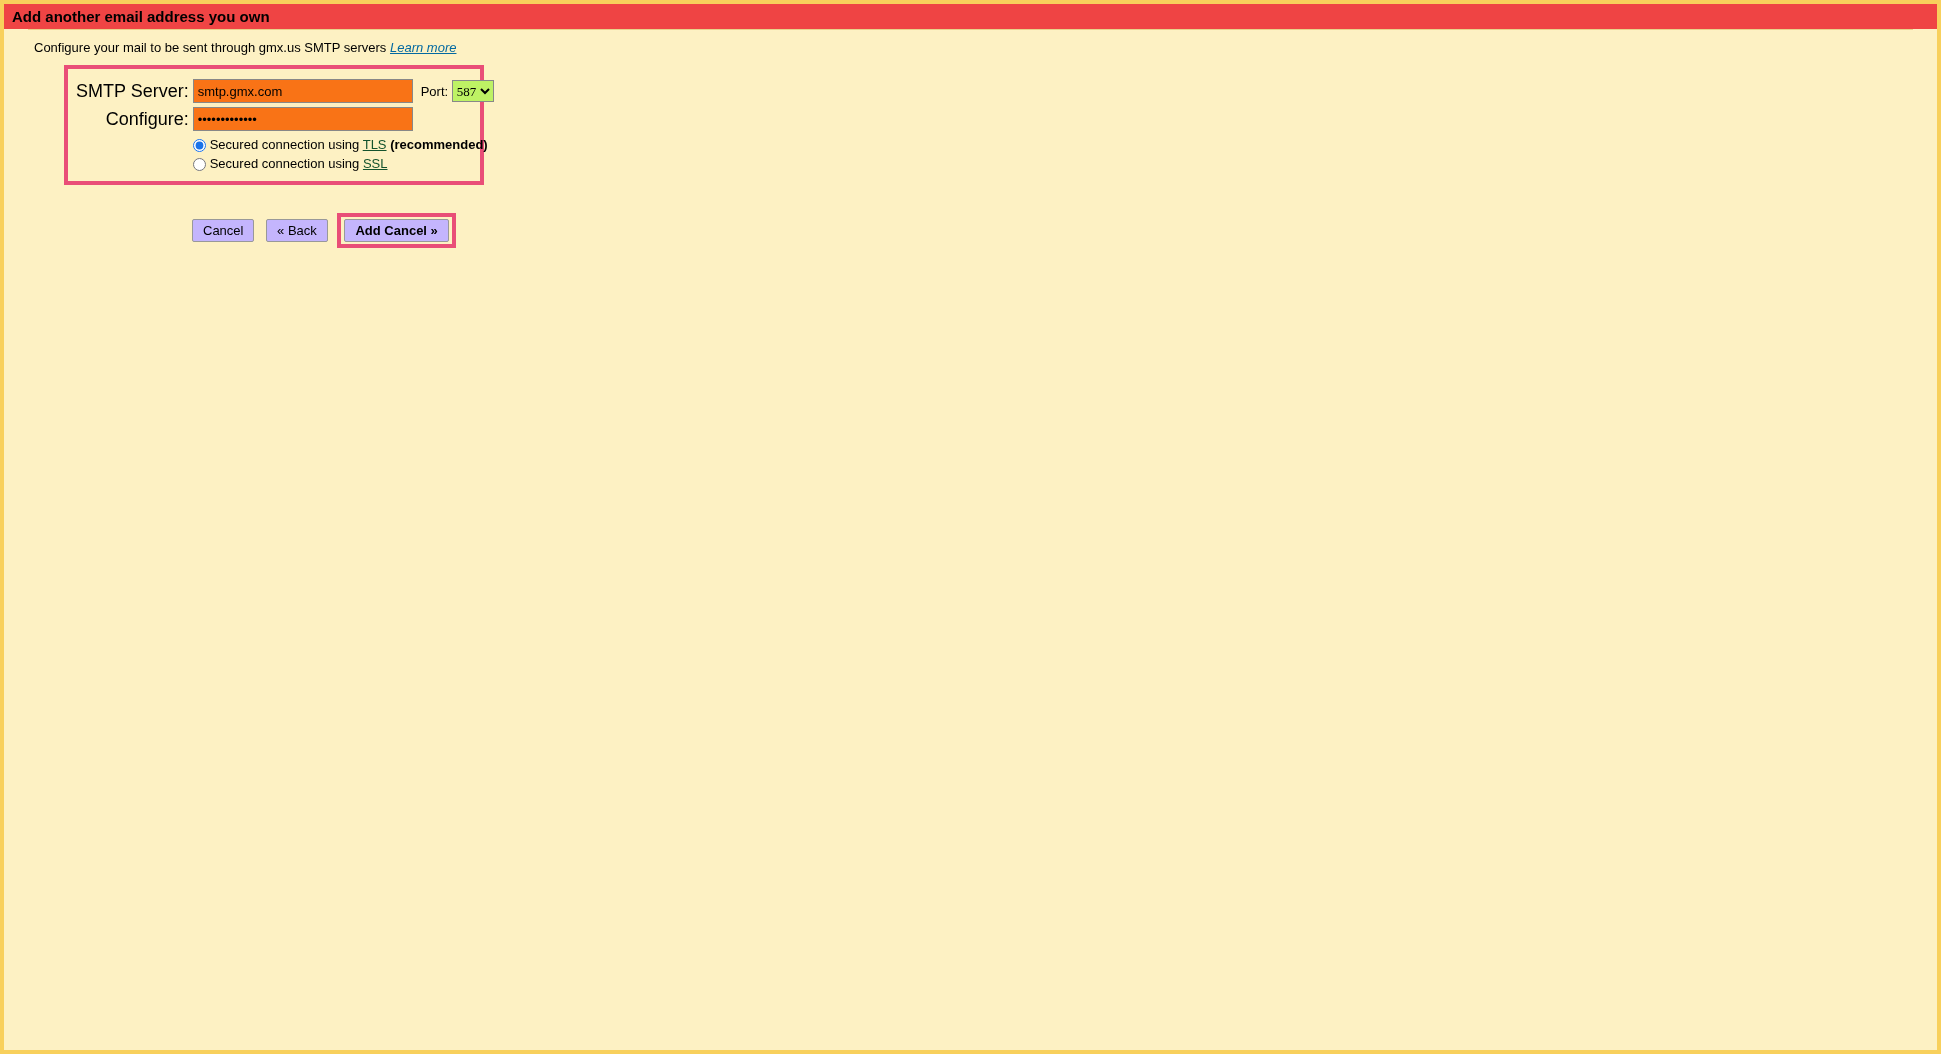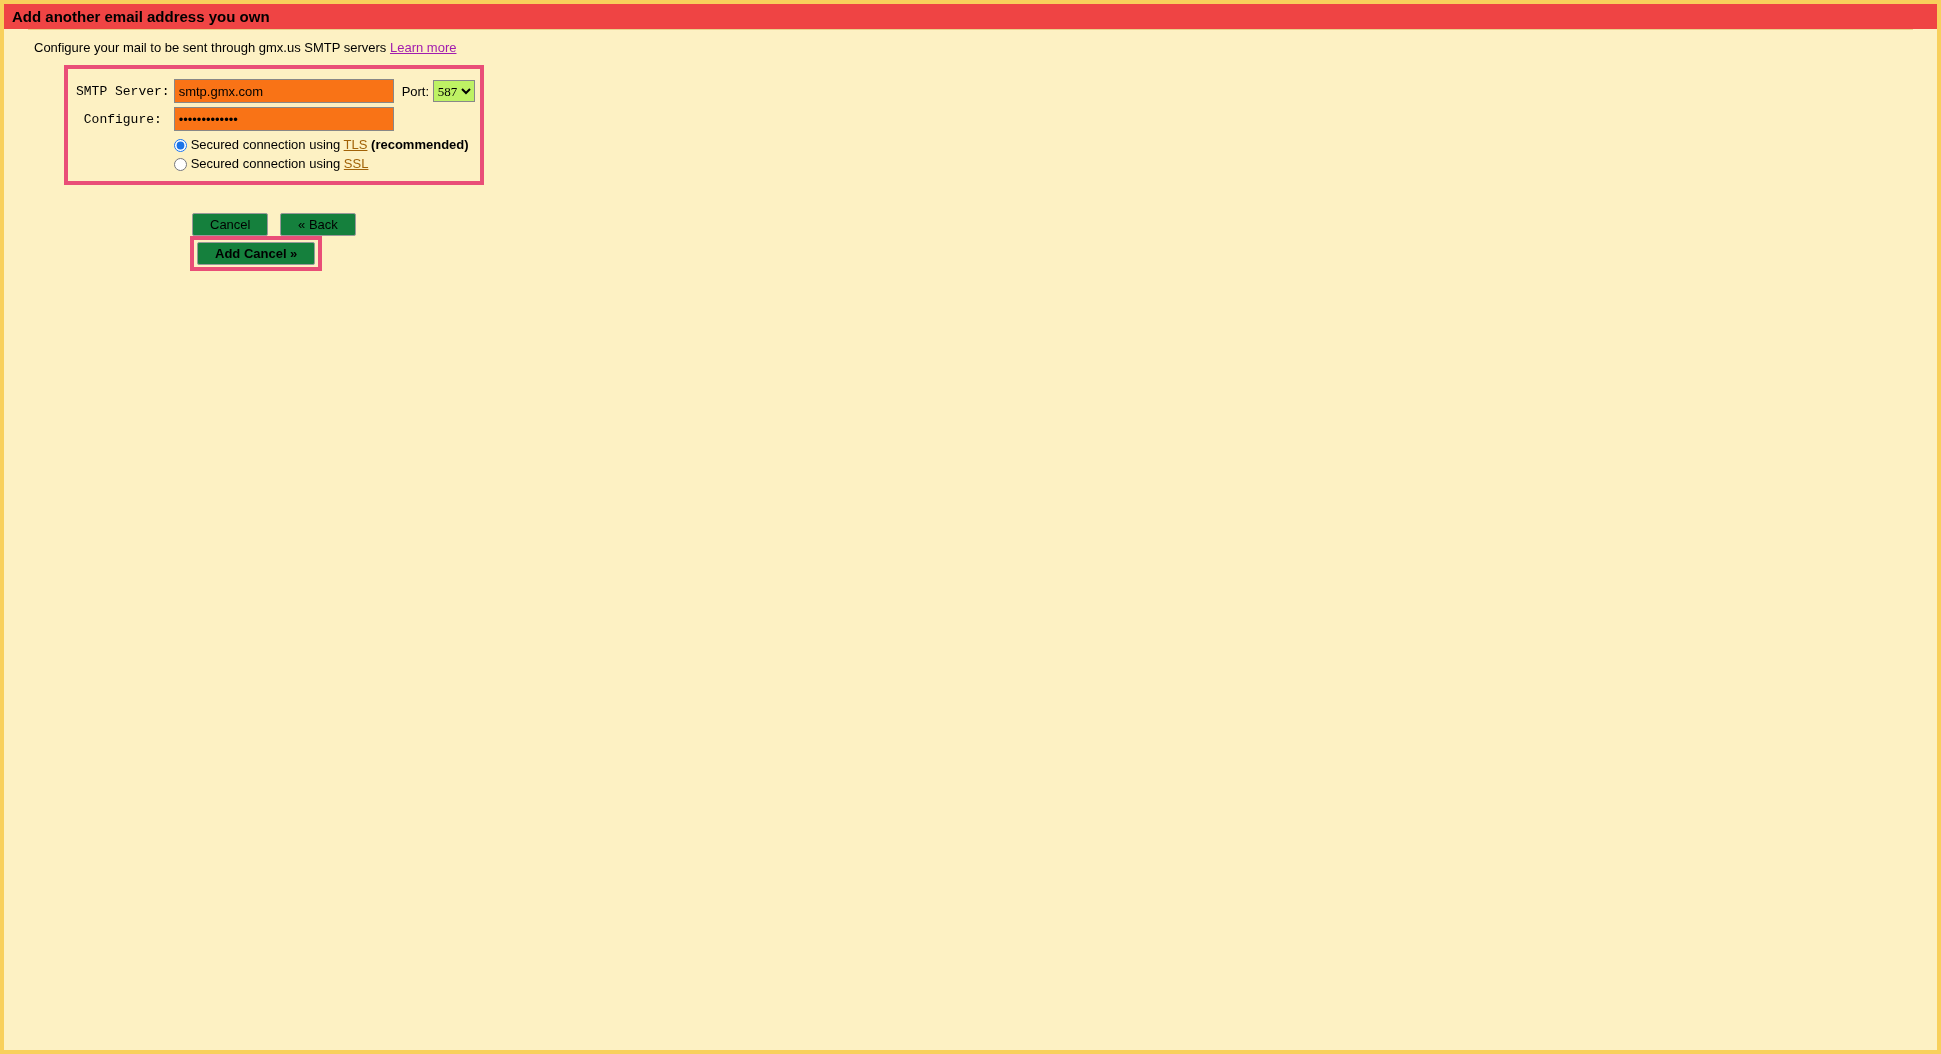--- a/index.html
+++ b/index.html
@@ -30,46 +30,46 @@
   .hr {
     border: none;
     border-top: 1px solid #e8d38a;
     margin: 0 24px;
   }
   .intro {
     padding: 10px 0 6px 30px;
     font-size: 13px;
   }
   .intro a {
-    color: #a21caf;
+    color: #0369a1;
     text-decoration: underline;
+    font-style: italic;
   }
   .form-area {
     margin-left: 60px;
     margin-top: 4px;
     width: 420px;
   }
   .highlight-box {
     border: 4px solid #e94e77;
     padding: 8px 10px 6px 6px;
     box-sizing: border-box;
   }
   table.form-table {
     border-collapse: collapse;
   }
   table.form-table td {
     padding: 2px 2px;
     vertical-align: middle;
     white-space: nowrap;
   }
   td.label {
-    text-align: center;
+    text-align: right;
     padding-right: 2px;
-    font-size: 13px;
-    font-family: Liberation Mono, monospace;
+    font-size: 18px;
   }
   input.text-input {
     font-family: Arial, sans-serif;
     font-size: 13px;
     padding: 2px 4px;
     border: 1px solid #888;
     background: #f97316;
     width: 210px;
     height: 18px;
     box-sizing: content-box;
@@ -84,32 +84,32 @@
   .radio-row {
     padding: 2px 0;
     font-size: 13px;
   }
   .radio-row input[type=radio] {
     margin: 0 4px 0 0;
     vertical-align: middle;
     accent-color: #1a73e8;
   }
   .radio-row a {
-    color: #a16207;
+    color: #14532d;
     text-decoration: underline;
   }
   .button-row {
     margin-top: 28px;
     margin-left: 128px;
   }
   .btn {
     font-family: Arial, sans-serif;
     font-size: 13px;
-    padding: 3px 17px;
-    background: #15803d;
+    padding: 3px 10px;
+    background: #c4b5fd;
     border: 1px solid #999;
     border-radius: 2px;
     cursor: pointer;
     margin-right: 8px;
   }
   .btn.primary {
     font-weight: bold;
   }
   .btn-highlight {
     display: inline-block;

